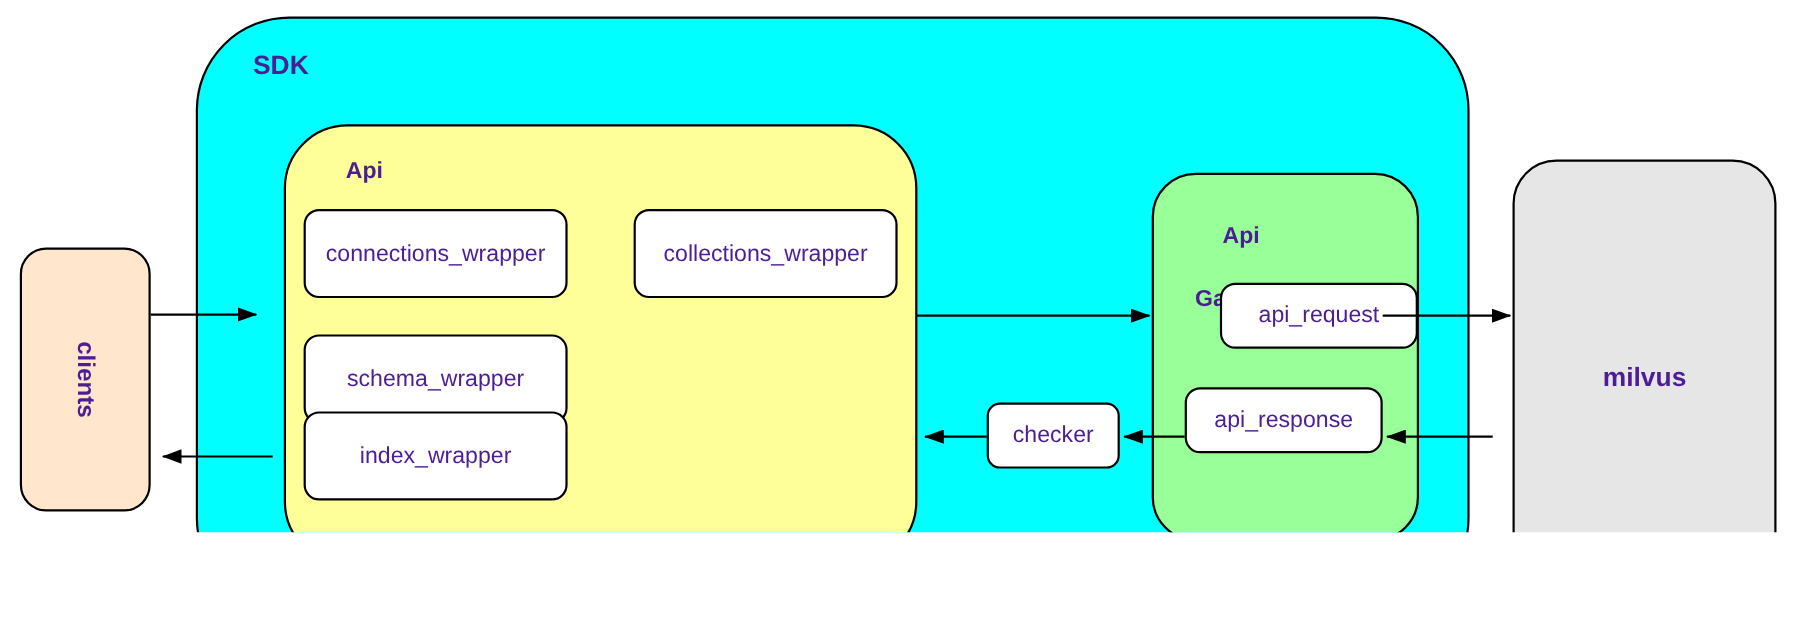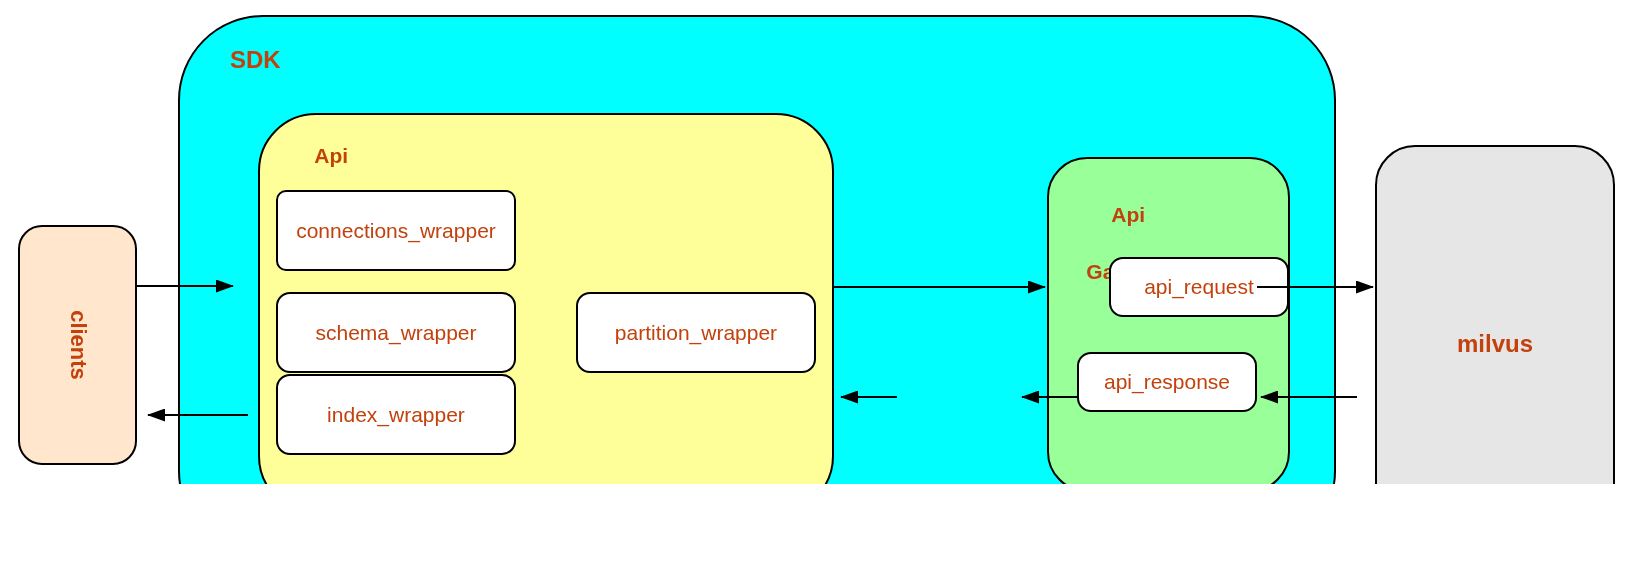--- a/index.html
+++ b/index.html
@@ -7,21 +7,21 @@
     --wrapper-fill:#FFFF99;
     --gateway-fill:#99FF99;
     --clients-fill:#FFE6CC;
     --milvus-fill:#E6E6E6;
     --node-fill:#FFFFFF;
     --border:#000000;
   }
   html,body{margin:0;padding:0;background:#ffffff;}
   .canvas{
     position:relative;width:1634px;height:484px;background:#ffffff;
-    font-family:"Liberation Sans", sans-serif;color:#c2410c;overflow:hidden;
+    font-family:"Liberation Sans", sans-serif;color:#4c1d95;overflow:hidden;
   }
   .box{position:absolute;box-sizing:border-box;border:2px solid var(--border);}
   .container-label{position:absolute;font-weight:bold;line-height:1.35;white-space:pre;}
   .leaf{
     display:flex;align-items:center;justify-content:center;
     background:var(--node-fill);border-radius:14px;font-size:21px;
     text-align:center;
   }
   .sdk{left:178px;top:15px;width:1158px;height:541px;border-radius:85px;background:var(--sdk-fill);}
   .sdk-label{left:230px;top:44px;font-size:24px;}
@@ -34,21 +34,21 @@
     background:var(--clients-fill);display:flex;align-items:center;justify-content:center;
   }
   .clients-text{transform:rotate(90deg);font-weight:bold;font-size:22px;white-space:nowrap;}
   .milvus{
     left:1375px;top:145px;width:240px;height:398px;border-radius:40px;
     background:var(--milvus-fill);display:flex;align-items:center;justify-content:center;
     font-weight:bold;font-size:24px;
   }
   .w-box{width:240px;height:81px;}
   .w-col1{left:276px;} .w-col2{left:576px;}
-  .w-row1{top:190px;border-radius:10px;} .w-row2{top:292px;} .w-row3{top:374px;}
+  .w-row1{top:190px;} .w-row2{top:304px;} .w-row3{top:374px;}
   .api-request{left:1077px;top:257px;width:180px;height:60px;margin-left:32px;}
   .api-response{left:1077px;top:352px;width:180px;height:60px;}
   .checker{left:897px;top:366px;width:121px;height:60px;border-radius:12px;}
   .edges{position:absolute;left:0;top:0;width:1634px;height:574px;pointer-events:none;}
   .edges line{stroke:var(--border);stroke-width:2;}
 </style>
 </head>
 <body>
 
 <div class="canvas">
@@ -70,27 +70,28 @@
 
   <div class="box clients">
     <span class="clients-text">clients</span>
   </div>
 
   <div class="box milvus">
     <span>milvus</span>
   </div>
 
   <div class="box leaf w-box w-col1 w-row1">connections_wrapper</div>
+  <div class="box leaf w-box w-col2 w-row1">collections_wrapper</div>
   <div class="box leaf w-box w-col1 w-row2">schema_wrapper</div>
-  <div class="box leaf w-box w-col2 w-row2">partition_wrapper</div>
   <div class="box leaf w-box w-col1 w-row3">index_wrapper</div>
 
   <div class="box leaf api-request">api_request</div>
   <div class="box leaf api-response">api_response</div>
 
+  <div class="box leaf checker">checker</div>
 
   <svg class="edges" viewBox="0 0 1634 574">
     <defs>
       <marker id="arrow" markerUnits="userSpaceOnUse" markerWidth="18" markerHeight="13" refX="17" refY="6.5" orient="auto">
         <path d="M0,0 L18,6.5 L0,13 Z" fill="#000"></path>
       </marker>
     </defs>
     <line x1="137" y1="286" x2="233" y2="286" marker-end="url(#arrow)"></line>
     <line x1="248" y1="415" x2="148" y2="415" marker-end="url(#arrow)"></line>
     <line x1="833" y1="287" x2="1045" y2="287" marker-end="url(#arrow)"></line>

